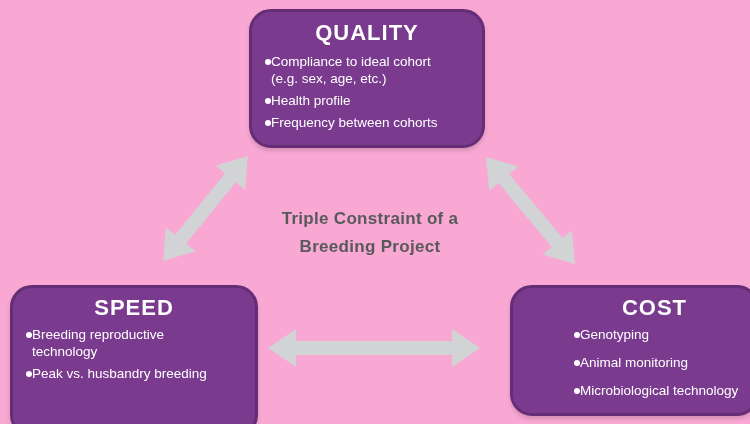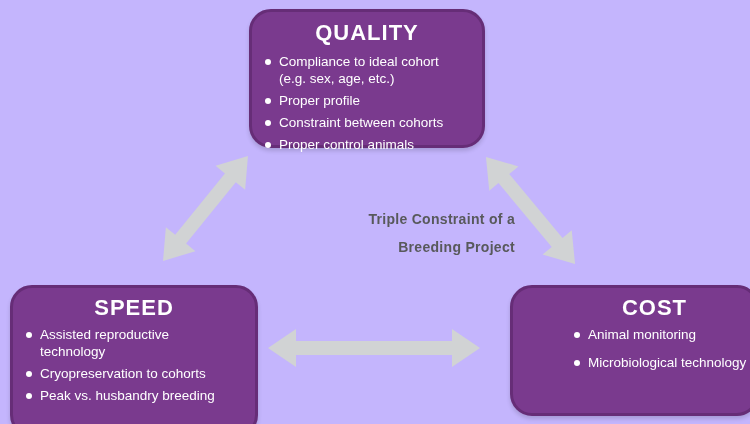--- a/index.html
+++ b/index.html
@@ -5,21 +5,21 @@
   html, body {
     margin: 0;
     padding: 0;
     background: #ffffff;
     font-family: "Liberation Sans", sans-serif;
   }
   .canvas {
     position: relative;
     width: 750px;
     height: 424px;
-    background: #c4b5fd;
+    background: #f9a8d4;
     overflow: hidden;
   }
   .arrow-layer {
     position: absolute;
     left: 0;
     top: 0;
     width: 750px;
     height: 424px;
     z-index: 1;
   }
@@ -47,21 +47,21 @@
   }
   .box-speed .box-title, .box-cost .box-title { margin: 7px 0 5px 0; }
 
   ul.bullet-list {
     list-style: none;
     margin: 0;
     padding: 0 8px 0 13px;
   }
   ul.bullet-list li {
     display: flex;
-    gap: 8px;
+    gap: 0;
     font-size: 13.5px;
     line-height: 17px;
     color: #ffffff;
     margin-bottom: 5px;
   }
   .box-cost ul.bullet-list li { margin-bottom: 11px; padding-left: 8px; }
   .bullet-dot {
     flex: none;
     width: 6px;
     height: 6px;
@@ -72,23 +72,23 @@
   .bullet-text {
     white-space: pre-line;
   }
 
   .center-title {
     position: absolute;
     z-index: 2;
     left: 225px;
     top: 205px;
     width: 290px;
-    text-align: right;
+    text-align: center;
     font-weight: bold;
-    font-size: 14px;
+    font-size: 17px;
     line-height: 28px;
     color: #58595b;
     letter-spacing: 0.3px;
   }
 </style>
 </head>
 <body>
 
 <div class="canvas">
 
@@ -110,60 +110,56 @@
   <div class="constraint-box box-quality">
     <div class="box-title">QUALITY</div>
     <ul class="bullet-list">
       <li>
         <span class="bullet-dot"></span>
         <span class="bullet-text">Compliance to ideal cohort
 (e.g. sex, age, etc.)</span>
       </li>
       <li>
         <span class="bullet-dot"></span>
-        <span class="bullet-text">Proper profile</span>
+        <span class="bullet-text">Health profile</span>
       </li>
       <li>
         <span class="bullet-dot"></span>
-        <span class="bullet-text">Constraint between cohorts</span>
-      </li>
-      <li>
-        <span class="bullet-dot"></span>
-        <span class="bullet-text">Proper control animals</span>
+        <span class="bullet-text">Frequency between cohorts</span>
       </li>
     </ul>
   </div>
 
   <div class="center-title">
     <div>Triple Constraint of a</div>
     <div>Breeding Project</div>
   </div>
 
   <div class="constraint-box box-speed">
     <div class="box-title">SPEED</div>
     <ul class="bullet-list">
       <li>
         <span class="bullet-dot"></span>
-        <span class="bullet-text">Assisted reproductive
+        <span class="bullet-text">Breeding reproductive
 technology</span>
-      </li>
-      <li>
-        <span class="bullet-dot"></span>
-        <span class="bullet-text">Cryopreservation to cohorts</span>
       </li>
       <li>
         <span class="bullet-dot"></span>
         <span class="bullet-text">Peak vs. husbandry breeding</span>
       </li>
     </ul>
   </div>
 
   <div class="constraint-box box-cost">
     <div class="box-title">COST</div>
     <ul class="bullet-list">
+      <li>
+        <span class="bullet-dot"></span>
+        <span class="bullet-text">Genotyping</span>
+      </li>
       <li>
         <span class="bullet-dot"></span>
         <span class="bullet-text">Animal monitoring</span>
       </li>
       <li>
         <span class="bullet-dot"></span>
         <span class="bullet-text">Microbiological technology</span>
       </li>
     </ul>
   </div>

